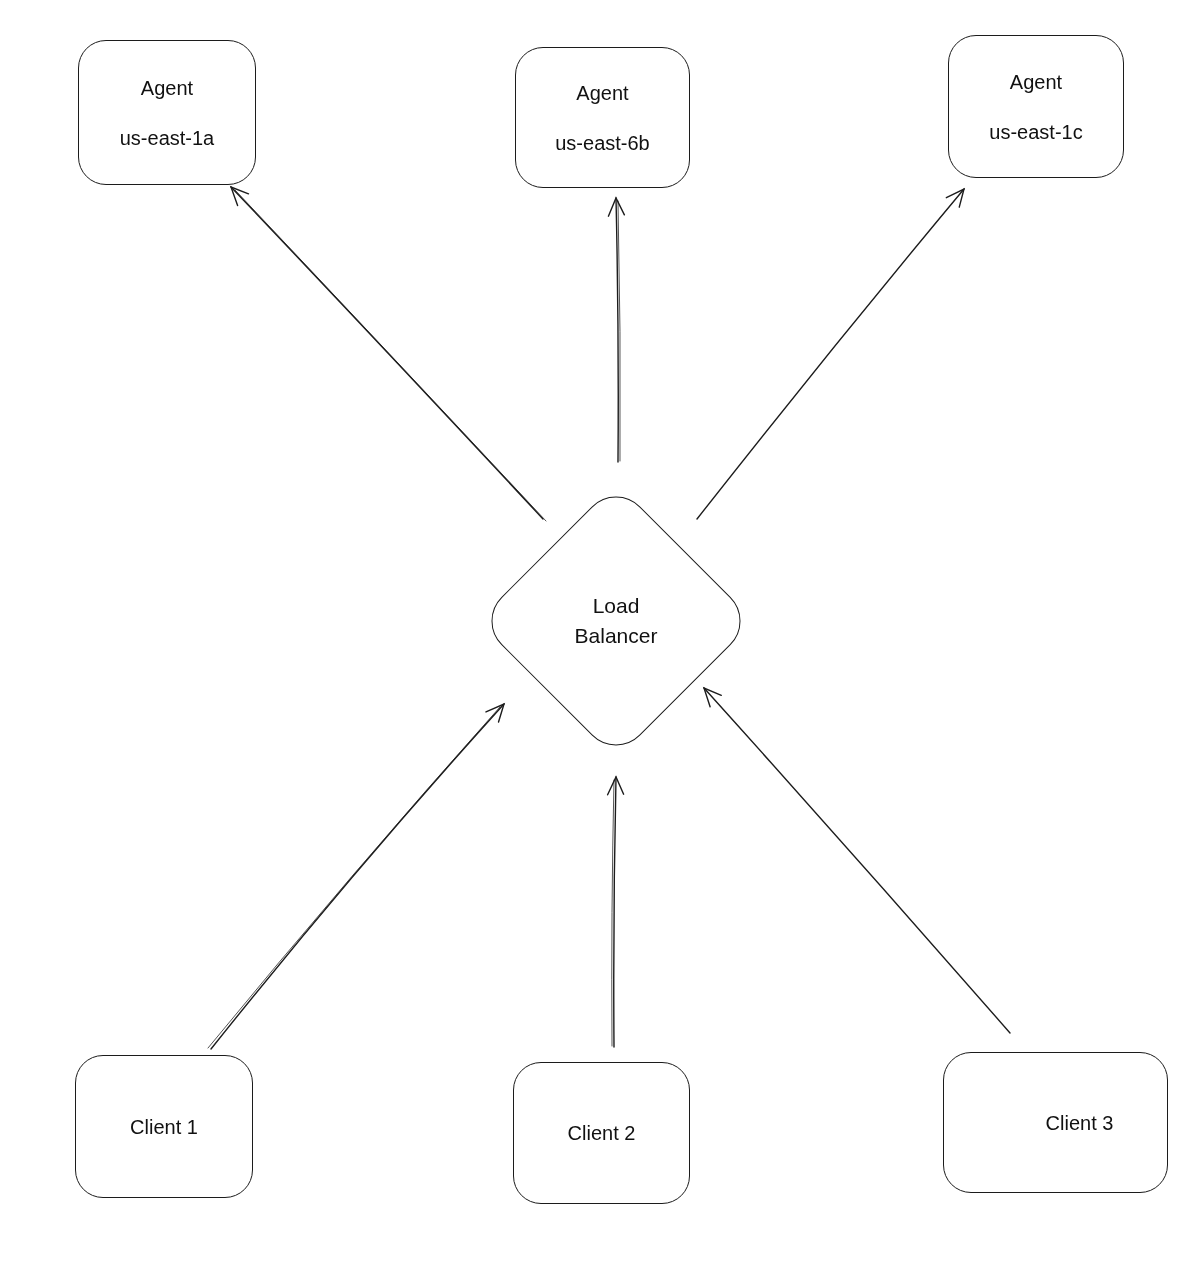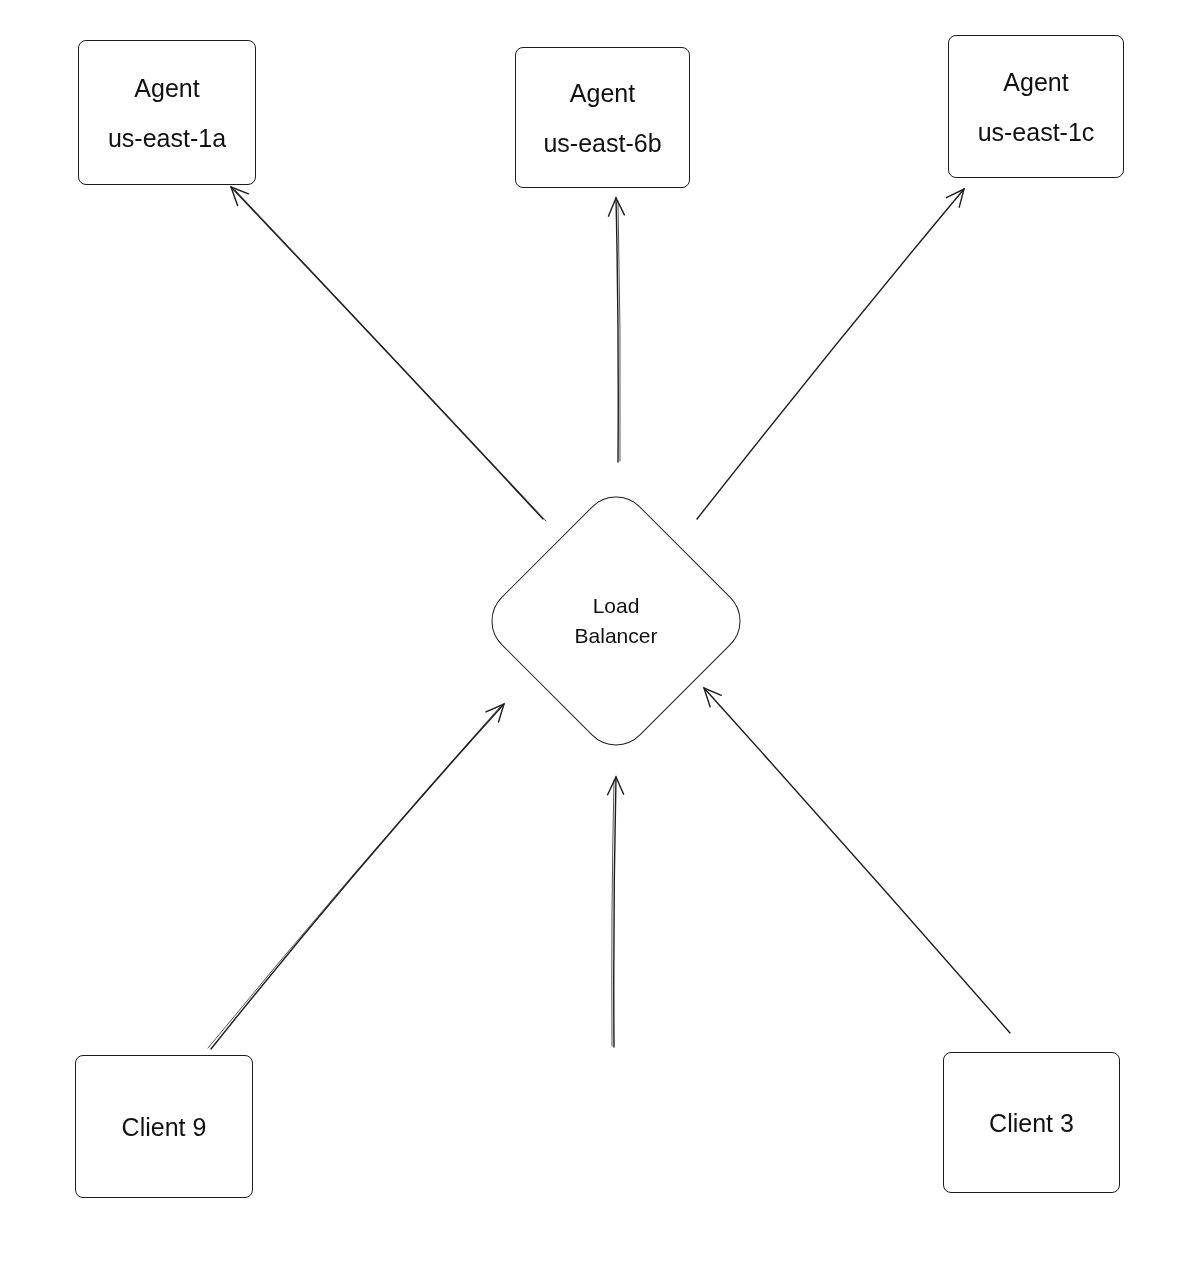--- a/index.html
+++ b/index.html
@@ -32,26 +32,26 @@
   }
   #edge-layer path.sketch-double {
     stroke-width: 1;
     opacity: 0.75;
   }
   .node {
     position: absolute;
     z-index: 2;
     background: #ffffff;
     border: 1.6px solid #1c1c1c;
-    border-radius: 8px;
+    border-radius: 28px;
     display: flex;
     flex-direction: column;
     align-items: center;
     justify-content: center;
-    font-size: 25px;
+    font-size: 20px;
     line-height: 24px;
     text-align: center;
   }
   .node.agent { gap: 26px; }
   .label { white-space: nowrap; }
   #node-load-balancer {
     position: absolute;
     z-index: 2;
     left: 518px;
     top: 523px;
@@ -125,21 +125,24 @@
     <span class="label">us-east-1c</span>
   </div>
 
   <div id="node-load-balancer">
     <div class="diamond-inner">
       <span class="label">Load Balancer</span>
     </div>
   </div>
 
   <div class="node" style="left:75px; top:1055px; width:176px; height:141px;">
-    <span class="label">Client 9</span>
+    <span class="label">Client 1</span>
   </div>
 
+  <div class="node" style="left:513px; top:1062px; width:175px; height:140px;">
+    <span class="label">Client 2</span>
+  </div>
 
-  <div class="node" style="left:943px; top:1052px; width:175px; height:139px;">
+  <div class="node" style="left:943px; top:1052px; width:175px; height:139px;padding-left:48px;">
     <span class="label">Client 3</span>
   </div>
 
 </div>
 
 </body></html>

